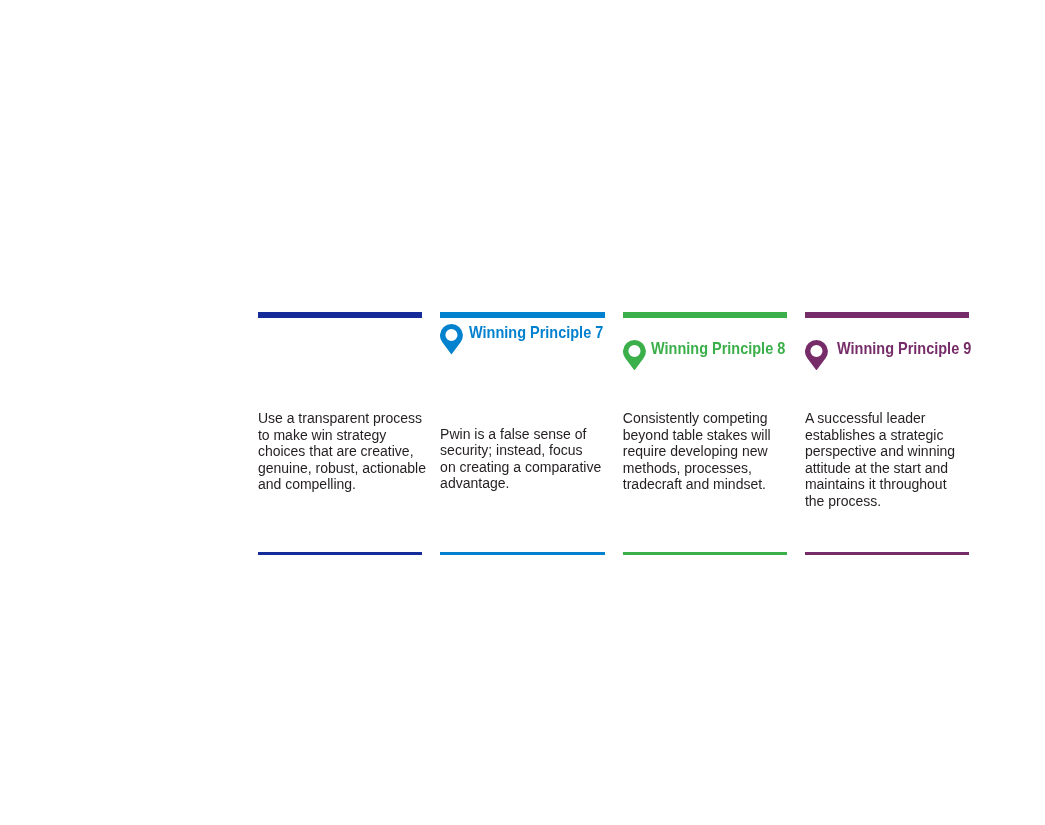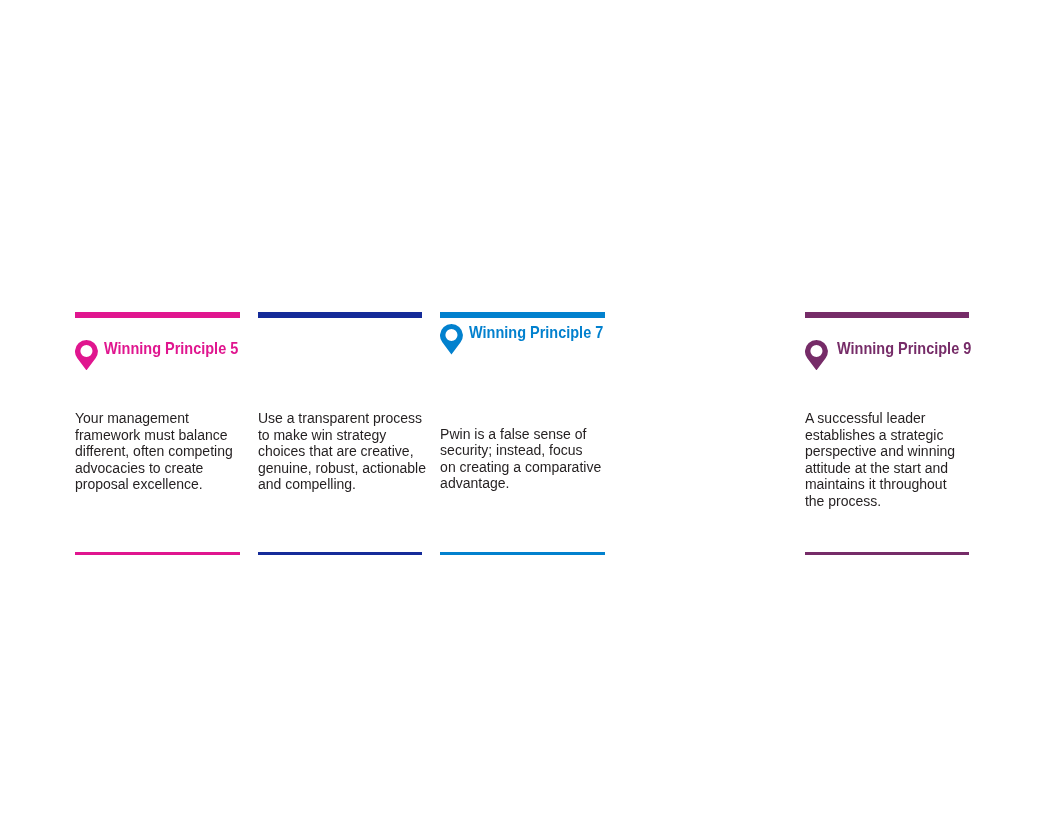--- a/index.html
+++ b/index.html
@@ -26,35 +26,20 @@
          transform-origin:left top;transform:scaleX(0.852);opacity:0.9999;}
   .body{font-size:14px;line-height:16.5px;color:#231f20;white-space:pre;
         position:absolute;left:0;top:98.7px;}
   .card.c3 .body{top:114px;}
 </style>
 </head>
 <body style="background: rgb(255, 255, 255);">
 
 <div id="root">
 
-  <div class="card c1">
-    <div class="rule-top" style="background: rgb(224, 22, 143);"></div>
-    <div class="hdr">
-      <svg class="pin" viewBox="0 0 22.9 30.4">
-        <path fill-rule="evenodd" d="M20.574 18.368A11.45 11.45 0 1 0 2.326 18.368L11.45 30.4Z M11.45 4.9A6.05 6.05 0 1 0 11.45 17A6.05 6.05 0 1 0 11.45 4.9Z" fill="#E0168F"></path>
-      </svg>
-      <span class="title" style="color: rgb(224, 22, 143);">Winning Principle 5</span>
-    </div>
-    <div class="body">Your management
-framework must balance
-different, often competing
-advocacies to create
-proposal excellence.</div>
-    <div class="rule-bottom" style="background: rgb(224, 22, 143);"></div>
-  </div>
 
   <div class="card c2">
     <div class="rule-top" style="background: rgb(21, 43, 153);"></div>
     <div class="body">Use a transparent process
 to make win strategy
 choices that are creative,
 genuine, robust, actionable
 and compelling.</div>
     <div class="rule-bottom" style="background: rgb(21, 43, 153);"></div>
   </div>
@@ -67,20 +52,35 @@
       </svg>
       <span class="title" style="color: rgb(0, 129, 206);">Winning Principle 7</span>
     </div>
     <div class="body">Pwin is a false sense of
 security; instead, focus
 on creating a comparative
 advantage.</div>
     <div class="rule-bottom" style="background: rgb(0, 129, 206);"></div>
   </div>
 
+  <div class="card c4">
+    <div class="rule-top" style="background: rgb(58, 175, 74);"></div>
+    <div class="hdr">
+      <svg class="pin" viewBox="0 0 22.9 30.4">
+        <path fill-rule="evenodd" d="M20.574 18.368A11.45 11.45 0 1 0 2.326 18.368L11.45 30.4Z M11.45 4.9A6.05 6.05 0 1 0 11.45 17A6.05 6.05 0 1 0 11.45 4.9Z" fill="#3AAF4A"></path>
+      </svg>
+      <span class="title" style="color: rgb(58, 175, 74);">Winning Principle 8</span>
+    </div>
+    <div class="body">Consistently competing
+beyond table stakes will
+require developing new
+methods, processes,
+tradecraft and mindset.</div>
+    <div class="rule-bottom" style="background: rgb(58, 175, 74);"></div>
+  </div>
 
   <div class="card c5">
     <div class="rule-top" style="background: rgb(118, 44, 104);"></div>
     <div class="hdr">
       <svg class="pin" viewBox="0 0 22.9 30.4">
         <path fill-rule="evenodd" d="M20.574 18.368A11.45 11.45 0 1 0 2.326 18.368L11.45 30.4Z M11.45 4.9A6.05 6.05 0 1 0 11.45 17A6.05 6.05 0 1 0 11.45 4.9Z" fill="#762C68"></path>
       </svg>
       <span class="title" style="color: rgb(118, 44, 104);">Winning Principle 9</span>
     </div>
     <div class="body">A successful leader

